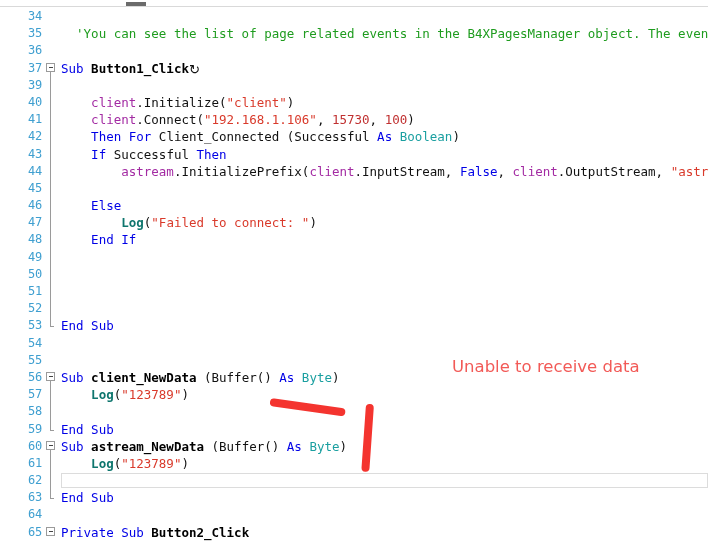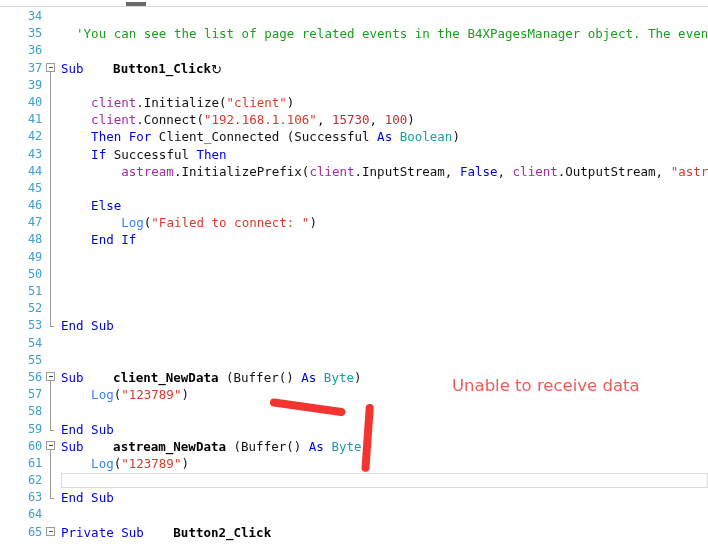--- a/index.html
+++ b/index.html
@@ -107,23 +107,23 @@
     right: 0;
   }
 
   
   .kw   { color: #0000e6; }
   .cmt  { color: #1f9c1f; }
   .str  { color: #d93a2b; }
   .num  { color: #c03030; }
   .ident{ color: #a32ba3; }
   .type { color: #1a9fa0; }
-  .fn   { color: #3b82f6; }
+  .fn   { color: #0f766e; font-weight: bold; }
   .plain{ color: #111111; }
-  .subname { color: #000000; font-weight: bold; margin-left: 22px; }
+  .subname { color: #000000; font-weight: bold; }
 
   
   .cur-line-box {
     position: absolute;
     left: 61px;
     right: 0;
     top: 1px;
     height: 15px;
     border: 1px solid #dcdcdc;
     background: #ffffff;
@@ -136,21 +136,21 @@
     color: #111;
     font-size: 13px;
     font-family: "DejaVu Sans", sans-serif;
     vertical-align: -1px;
   }
 
   
   #annot-text {
     position: absolute;
     left: 452px;
-    top: 376px;
+    top: 357px;
     color: #f25a57;
     font-family: "DejaVu Sans", sans-serif;
     font-size: 16.5px;
     white-space: nowrap;
   }
   #annot-stroke-h {
     position: absolute;
     left: 270px;
     top: 398px;
     width: 76px;

